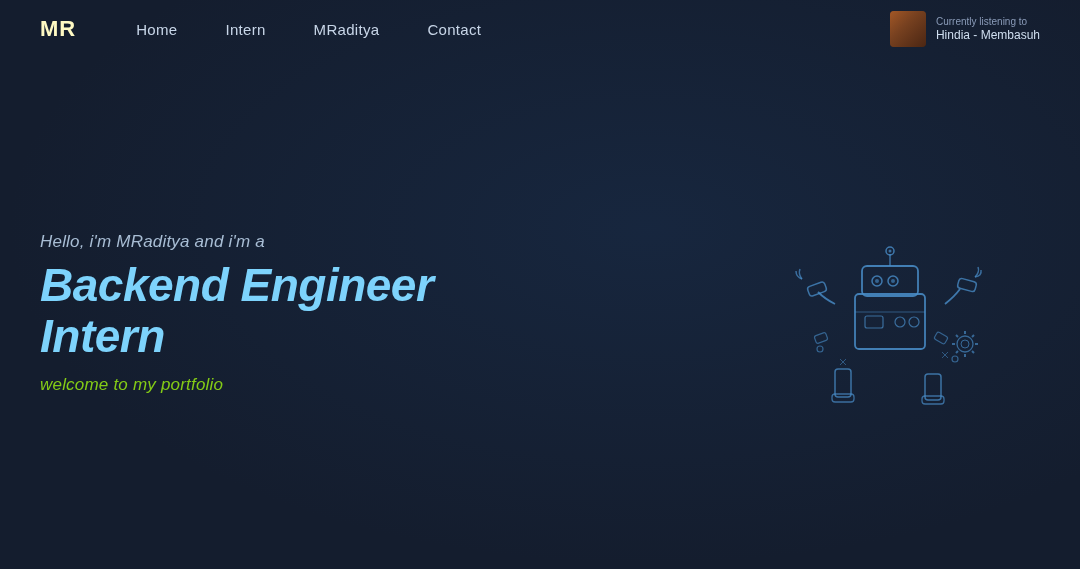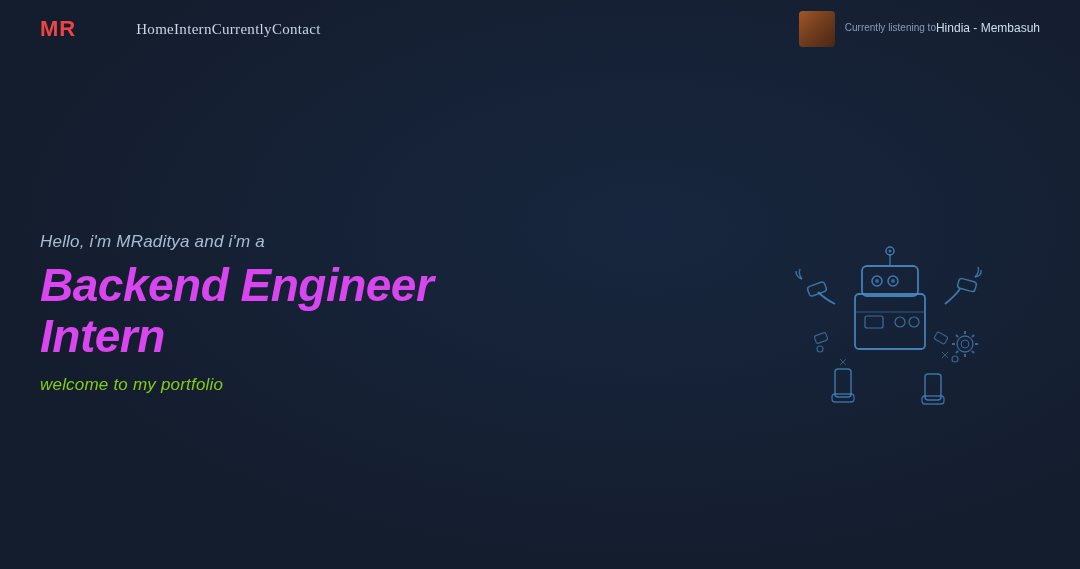--- a/index.html
+++ b/index.html
@@ -24,29 +24,29 @@
       align-items: center;
       padding: 0 40px;
       height: 58px;
       position: relative;
       z-index: 10;
     }
 
     .nav-logo {
       font-size: 22px;
       font-weight: 700;
-      color: #ef4444;
+      color: #fef9c3;
       margin-right: 60px;
       letter-spacing: 1px;
     }
 
     .nav-links {
       display: flex;
+      gap: 48px;
       flex: 1;
-      font-family: Liberation Serif, serif;
     }
 
     .nav-link {
       font-size: 15px;
       color: #c8d6e8;
       text-decoration: none;
       cursor: pointer;
       letter-spacing: 0.3px;
     }
 
@@ -69,20 +69,21 @@
 
     .album-art::after {
       content: '';
       position: absolute;
       inset: 0;
       background: linear-gradient(135deg, rgba(180,100,50,0.6) 0%, rgba(80,40,20,0.8) 100%);
     }
 
     .now-playing-text {
       display: flex;
+      flex-direction: column;
       justify-content: space-between;
     }
 
     .currently-listening {
       font-size: 10px;
       color: #8a9bb8;
       line-height: 1.3;
     }
 
     .song-name {
@@ -111,21 +112,21 @@
       font-size: 17px;
       color: #a8bdd4;
       margin-bottom: 8px;
       font-weight: 400;
       letter-spacing: 0.2px;
     }
 
     .hero-title {
       font-size: 46px;
       font-weight: 700;
-      color: #d946ef;
+      color: #7dd3fc;
       line-height: 1.1;
       margin-bottom: 14px;
       letter-spacing: -0.5px;
     }
 
     .hero-subtitle {
       font-size: 17px;
       color: #84cc16;
       font-weight: 400;
       letter-spacing: 0.2px;
@@ -157,21 +158,21 @@
 </head>
 <body>
 
 <div class="bg-overlay"></div>
 
 <nav>
   <div class="nav-logo">MR</div>
   <div class="nav-links">
     <a class="nav-link">Home</a>
     <a class="nav-link">Intern</a>
-    <a class="nav-link">Currently</a>
+    <a class="nav-link">MRaditya</a>
     <a class="nav-link">Contact</a>
   </div>
   <div class="now-playing">
     <div class="album-art"></div>
     <div class="now-playing-text">
       <span class="currently-listening">Currently listening to</span>
       <span class="song-name">Hindia - Membasuh</span>
     </div>
   </div>
 </nav>

